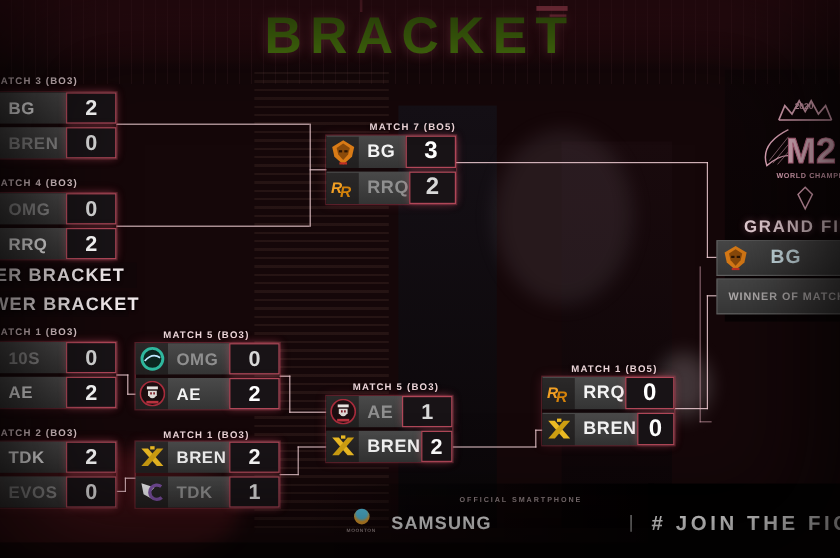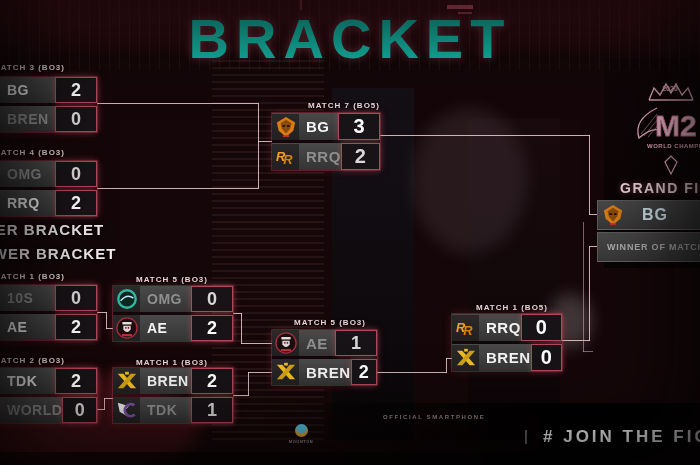--- a/index.html
+++ b/index.html
@@ -9,22 +9,22 @@
   
   .bgband{position:absolute;left:0;top:0;width:700px;height:58px;
     background:linear-gradient(180deg,rgba(72,18,28,.95),rgba(46,12,18,.7) 65%,rgba(25,8,12,0));}
   .rain{position:absolute;left:0;top:0;width:700px;height:70px;
     background:repeating-linear-gradient(90deg,transparent 0 9px,rgba(240,150,170,.06) 9px 10px);}
   .bld{position:absolute;background:linear-gradient(180deg,#1c1317,#0d0709);}
   .win{background-image:repeating-linear-gradient(0deg,rgba(255,190,160,.07) 0 2px,transparent 2px 7px);}
   .glow{position:absolute;border-radius:50%;filter:blur(8px);}
   .vig{position:absolute;inset:0;box-shadow:inset 0 0 80px 25px rgba(5,2,3,.8);pointer-events:none;}
   
-  .title{position:absolute;left:50%;top:6px;transform:translateX(-50%);color:#14b8a6;
-    font-size:56px;font-weight:bold;letter-spacing:7px;text-shadow:0 0 10px rgba(255,120,150,.35);}
+  .title{position:absolute;left:50%;top:6px;transform:translateX(-50%);color:#4d7c0f;
+    font-size:43px;font-weight:bold;letter-spacing:7px;text-shadow:0 0 10px rgba(255,120,150,.35);}
   .glitch{position:absolute;background:#e75a74;opacity:.85;}
   
   .match-label{position:absolute;font-size:8px;font-weight:bold;letter-spacing:1px;color:#ecd6da;
     text-shadow:0 1px 3px rgba(0,0,0,.9);white-space:nowrap;}
   .mrows{position:absolute;display:flex;flex-direction:column;gap:3px;
     box-shadow:0 0 0 1px rgba(190,70,90,.35),0 0 9px rgba(200,70,95,.25);}
   .mrow{display:flex;align-items:center;height:26px;
     background:linear-gradient(180deg,#4a4a4a,#343434);}
   .mrow .logo{flex:0 0 27px;height:26px;display:flex;align-items:center;justify-content:center;
     background:rgba(18,14,15,.55);}
@@ -201,21 +201,21 @@
     </div>
   </div>
 
   <div class="match-label" style="left:-7px;top:356px">MATCH 2 (BO3)</div>
   <div class="mrows" style="left:0;top:368px;width:97px">
     <div class="mrow winner">
       <span class="team">TDK</span>
       <span class="scorebox">2</span>
     </div>
     <div class="mrow loser">
-      <span class="team">WORLD</span>
+      <span class="team">EVOS</span>
       <span class="scorebox">0</span>
     </div>
   </div>
 
   <div class="match-label" style="left:136px;top:275px">MATCH 5 (BO3)</div>
   <div class="mrows" style="left:113px;top:286px;width:120px">
     <div class="mrow loser">
       <span class="logo">
           <svg>
             <use href="#logo-omega"></use>
@@ -352,17 +352,18 @@
 
   <div class="foot-fade" style="left:255px;top:403px;width:290px;height:62px"></div>
   <div class="foot-black" style="left:540px;top:403px;width:160px;height:62px"></div>
   <div class="foot-black" style="left:0;top:452px;width:700px;height:13px;opacity:.55"></div>
 
   <div class="moonton" style="left:286px;top:424px">
     <div class="ball"></div>
     <div class="mtxt">MOONTON</div>
   </div>
   <div class="official" style="left:383px;top:414px">OFFICIAL SMARTPHONE</div>
+  <div class="samsung" style="left:326px;top:428px">SAMSUNG</div>
   <div class="fdiv" style="left:524px;top:427px">|</div>
   <div class="hashtag" style="left:543px;top:427px"># JOIN THE FIGHT</div>
 
   <div class="vig"></div>
 </div>
 
 </body></html>

